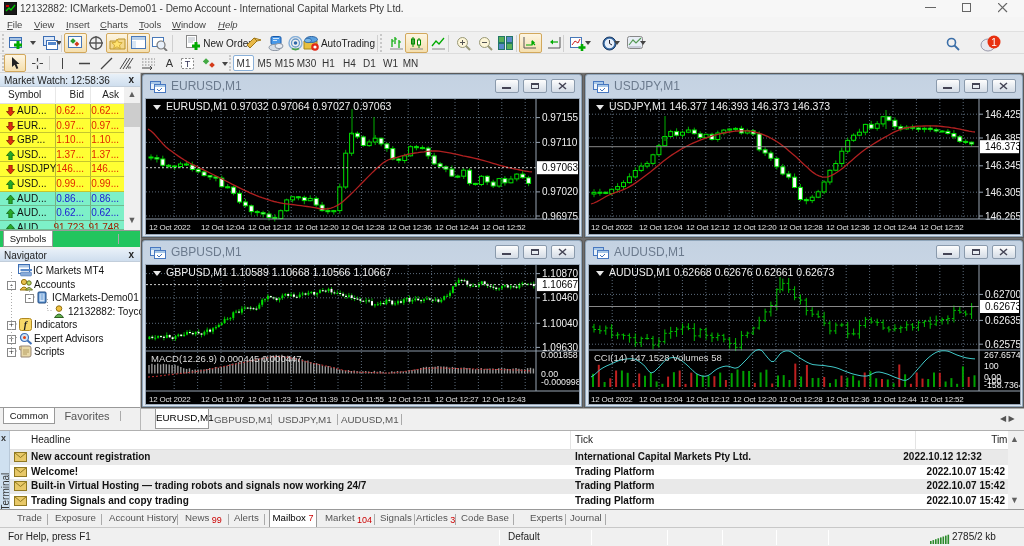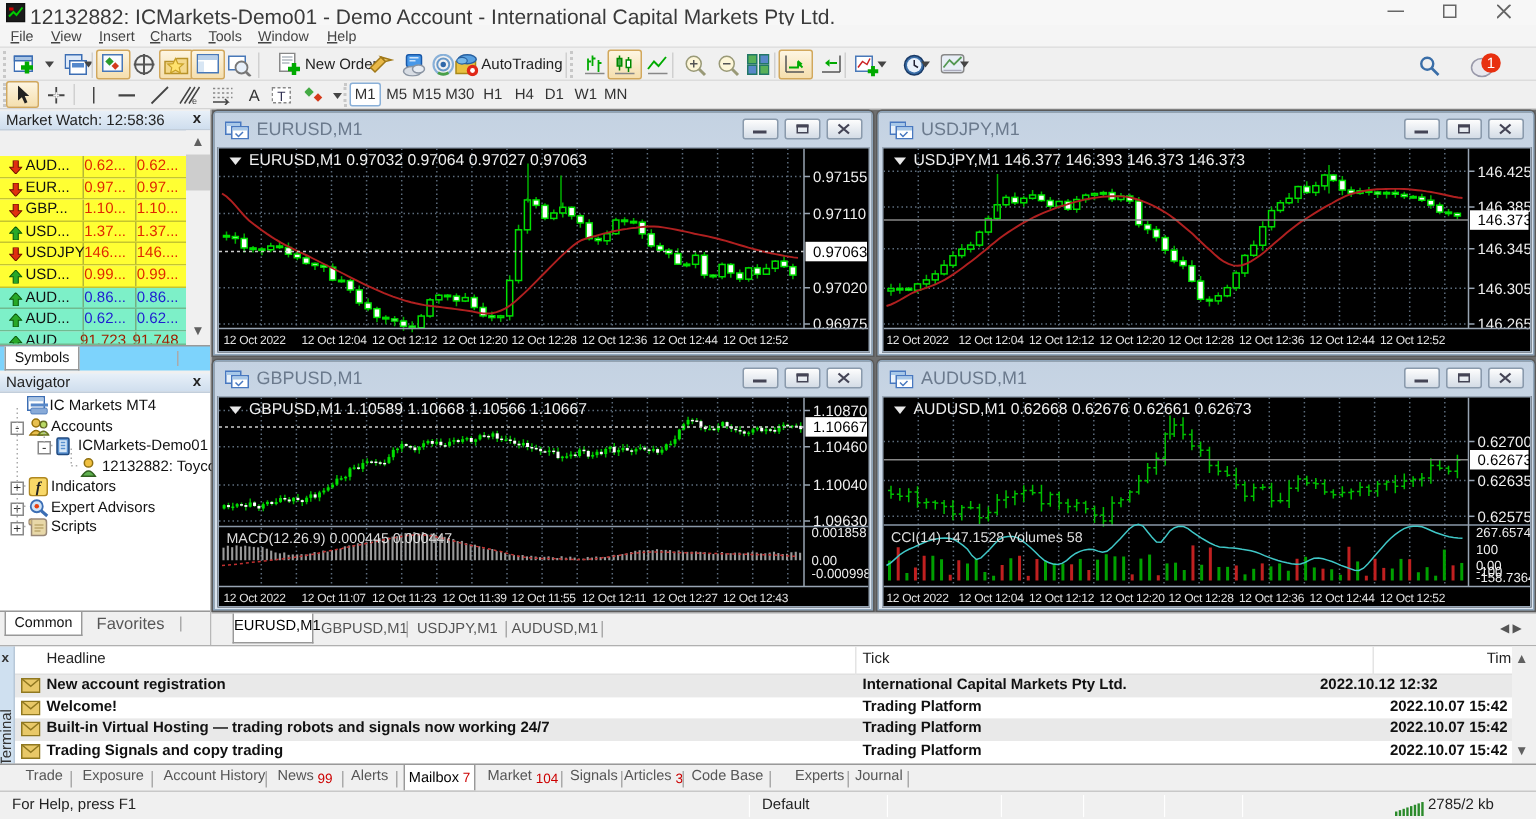--- a/index.html
+++ b/index.html
@@ -10,35 +10,35 @@
 .pressed{background:linear-gradient(180deg,#fdf5e2,#f5dfae);border:1px solid #d2a85c;border-radius:2px;}
 svg{display:block;}
 </style></head><body>
 <div class="abs" style="left:0;top:0;width:1024px;height:17px;background:#f7f7f7;">
     <svg class="abs" style="left:4px;top:2px" width="13" height="13">
       <rect width="13" height="13" fill="#111"></rect>
       <rect x="1" y="1" width="11" height="11" fill="#1a1a1a"></rect>
       <polyline points="2,9 5,6 7,8 11,3" stroke="#0c0" stroke-width="1.3" fill="none"></polyline>
       <rect x="2" y="3" width="3" height="2" fill="#c00"></rect>
     </svg>
-    <div class="abs" style="left:20px;top:3px;font-size:14px;color:#3a3a3a;">12132882: ICMarkets-Demo01 - Demo Account - International Capital Markets Pty Ltd.</div>
+    <div class="abs" style="left:20px;top:3px;font-size:10px;color:#3a3a3a;">12132882: ICMarkets-Demo01 - Demo Account - International Capital Markets Pty Ltd.</div>
     <div class="abs" style="left:925px;top:7px;width:11px;height:1px;background:#666;"></div>
     <div class="abs" style="left:962px;top:3px;width:9px;height:9px;border:1px solid #666;"></div>
     <svg class="abs" style="left:998px;top:3px" width="10" height="10">
       <path d="M0,0 L9,9 M9,0 L0,9" stroke="#666" stroke-width="1.2"></path>
     </svg>
   </div>
 <div class="abs" style="left:0;top:17px;width:1024px;height:14px;background:#f5f5f5;color:#444;font-size:9.5px;">
     <div class="abs" style="left:7px;top:2px;"><u>F</u>ile</div>
     <div class="abs" style="left:34px;top:2px;"><u>V</u>iew</div>
     <div class="abs" style="left:66px;top:2px;"><u>I</u>nsert</div>
     <div class="abs" style="left:100px;top:2px;"><u>C</u>harts</div>
     <div class="abs" style="left:139px;top:2px;"><u>T</u>ools</div>
     <div class="abs" style="left:172px;top:2px;"><u>W</u>indow</div>
-    <div class="abs" style="left:218px;top:2px;"><u>H</u>elp</div>
+    <div class="abs" style="left:218px;top:2px;font-style:italic;"><u>H</u>elp</div>
   </div>
 <div class="abs" style="left:0;top:31px;width:1024px;height:23px;background:#f0f0f0;border-top:1px solid #e0e0e0;border-bottom:1px solid #dcdcdc;">
     <div class="abs" style="left:2px;top:2px;width:3px;height:18px;border-left:2px dotted #c8c8c8;"></div>
     <div class="abs tbtn" style="left:6px;top:1px;width:23px;height:20px;">
       <svg width="18" height="15">
         <rect x="0.5" y="1.5" width="12" height="10" fill="#fff" stroke="#3c6eb4"></rect>
         <rect x="0.5" y="1.5" width="12" height="3" fill="#a8c4e4" stroke="#3c6eb4"></rect>
         <path d="M9,5 v8 M5,9 h8" stroke="#0a0" stroke-width="3"></path>
       </svg>
     </div>
@@ -290,20 +290,27 @@
     <div class="abs tbtn" style="left:339px;top:1px;width:21px;height:16px;font-size:10px;color:#333;">H4</div>
     <div class="abs tbtn" style="left:359px;top:1px;width:21px;height:16px;font-size:10px;color:#333;">D1</div>
     <div class="abs tbtn" style="left:380px;top:1px;width:21px;height:16px;font-size:10px;color:#333;">W1</div>
     <div class="abs tbtn" style="left:400px;top:1px;width:21px;height:16px;font-size:10px;color:#333;">MN</div>
   </div>
 <div class="abs" style="left:0;top:73px;width:141px;height:357px;background:#f0f0f0;border-right:1px solid #b8b8b8;font-size:10.5px;">
     <div class="abs panelhdr" style="left:0;top:1px;width:140px;height:13px;">
       <span style="position:absolute;left:4px;top:1px;font-size:10px;">Market Watch: 12:58:36</span>
       <span style="position:absolute;right:6px;top:0px;font-weight:bold;font-size:10px;">x</span>
     </div>
+    <div class="abs" style="left:0;top:14px;width:140px;height:17px;background:#fff;border-bottom:1px solid #e0e0e0;font-size:10px;">
+      <span style="position:absolute;left:8px;top:2px;color:#222;">Symbol</span>
+      <span style="position:absolute;left:55px;top:2px;width:29px;text-align:right;color:#222;">Bid</span>
+      <span style="position:absolute;left:90px;top:2px;width:29px;text-align:right;color:#222;">Ask</span>
+      <div class="abs" style="left:55px;top:0;width:1px;height:17px;background:#e8e8e8;"></div>
+      <div class="abs" style="left:90px;top:0;width:1px;height:17px;background:#e8e8e8;"></div>
+    </div>
     <div class="abs" style="left:0;top:31.0px;width:124px;height:14.6px;background:#ffff33;border-bottom:1px solid rgba(90,90,40,0.35);overflow:hidden;font-size:10px;">
       <svg width="9" height="9" style="position:absolute;left:6px;top:3px;">
         <path d="M4.5,9 L8.5,4.5 L6.2,4.5 L6.2,0 L2.8,0 L2.8,4.5 L0.5,4.5 Z" fill="#e03010" stroke="#701000" stroke-width="0.7"></path>
       </svg>
       <span style="position:absolute;left:17px;top:1px;color:#111;">AUD...</span>
       <span style="position:absolute;left:40px;top:1px;width:44px;text-align:right;color:#e02800;">0.62...</span>
       <span style="position:absolute;left:78px;top:1px;width:41px;text-align:right;color:#e02800;">0.62...</span>
       <div style="position:absolute;left:55px;top:0;width:1px;height:100%;background:rgba(110,110,60,0.5);"></div>
       <div style="position:absolute;left:90px;top:0;width:1px;height:100%;background:rgba(110,110,60,0.5);"></div>
     </div>
@@ -385,21 +392,21 @@
       <span style="position:absolute;left:40px;top:1px;width:44px;text-align:right;color:#a02000;">91.723</span>
       <span style="position:absolute;left:78px;top:1px;width:41px;text-align:right;color:#a02000;">91.748</span>
       <div style="position:absolute;left:55px;top:0;width:1px;height:100%;background:rgba(110,110,60,0.5);"></div>
       <div style="position:absolute;left:90px;top:0;width:1px;height:100%;background:rgba(110,110,60,0.5);"></div>
     </div>
     <div class="abs" style="left:124px;top:14px;width:16px;height:142px;background:#f0f0f0;">
       <div class="abs" style="left:0;top:0;width:16px;height:16px;background:#f0f0f0;color:#606060;font-size:9px;text-align:center;line-height:15px;">▲</div>
       <div class="abs" style="left:0;top:16px;width:16px;height:24px;background:#cdcdcd;"></div>
       <div class="abs" style="left:0;top:126px;width:16px;height:16px;color:#606060;font-size:9px;text-align:center;line-height:15px;">▼</div>
     </div>
-    <div class="abs" style="left:0;top:157px;width:140px;height:17px;background:#7dd3fc;border-top:1px solid #999;">
+    <div class="abs" style="left:0;top:157px;width:140px;height:17px;background:#22c55e;border-top:1px solid #999;">
       <div class="abs" style="left:3px;top:0px;width:50px;height:16px;background:#fff;border:1px solid #999;border-top:none;text-align:center;line-height:15px;color:#111;font-size:9.5px;">Symbols</div>
       <div class="abs" style="left:56px;top:19px;width:60px;text-align:right;color:#555;line-height:14px;font-size:10px;">Tick Chart</div>
       <div class="abs" style="left:118px;top:3px;width:1px;height:10px;background:#aaa;"></div>
     </div>
     <div class="abs panelhdr" style="left:0;top:176px;width:140px;height:13px;font-size:10px;">
       <span style="position:absolute;left:4px;top:1px;">Navigator</span>
       <span style="position:absolute;right:6px;top:0px;font-weight:bold;font-size:10px;">x</span>
     </div>
     <div class="abs" style="left:0;top:189px;width:140px;height:145px;background:#fff;">
       <div class="abs" style="left:18px;top:2px;">
@@ -1713,21 +1720,21 @@
       <div class="abs" style="left:560px;top:0;width:1px;height:19px;background:#e4e4e4;"></div>
       <div class="abs" style="left:905px;top:0;width:1px;height:19px;background:#e4e4e4;"></div>
     </div>
     <div class="abs" style="left:10px;top:19px;width:1004px;height:14.7px;background:#e9e9e9;font-weight:bold;overflow:hidden;font-size:10px;">
       <svg style="position:absolute;left:4px;top:2px" width="13" height="10">
         <rect x="0.5" y="0.5" width="12" height="9" fill="#e8c868" stroke="#907820"></rect>
         <path d="M0.5,0.5 L6.5,5.5 L12.5,0.5" fill="none" stroke="#907820"></path>
       </svg>
       <span style="position:absolute;left:21px;top:1px;color:#111;">New account registration</span>
       <span style="position:absolute;left:565px;top:1px;color:#111;">International Capital Markets Pty Ltd.</span>
-      <span style="position:absolute;left:870px;top:1px;width:125px;text-align:left;color:#111;">2022.10.12 12:32</span>
+      <span style="position:absolute;left:870px;top:1px;width:125px;text-align:center;color:#111;">2022.10.12 12:32</span>
     </div>
     <div class="abs" style="left:10px;top:33.7px;width:1004px;height:14.7px;background:#fff;font-weight:bold;overflow:hidden;font-size:10px;">
       <svg style="position:absolute;left:4px;top:2px" width="13" height="10">
         <rect x="0.5" y="0.5" width="12" height="9" fill="#e8c868" stroke="#907820"></rect>
         <path d="M0.5,0.5 L6.5,5.5 L12.5,0.5" fill="none" stroke="#907820"></path>
       </svg>
       <span style="position:absolute;left:21px;top:1px;color:#111;">Welcome!</span>
       <span style="position:absolute;left:565px;top:1px;color:#111;">Trading Platform</span>
       <span style="position:absolute;left:870px;top:1px;width:125px;text-align:right;color:#111;">2022.10.07 15:42</span>
     </div>

